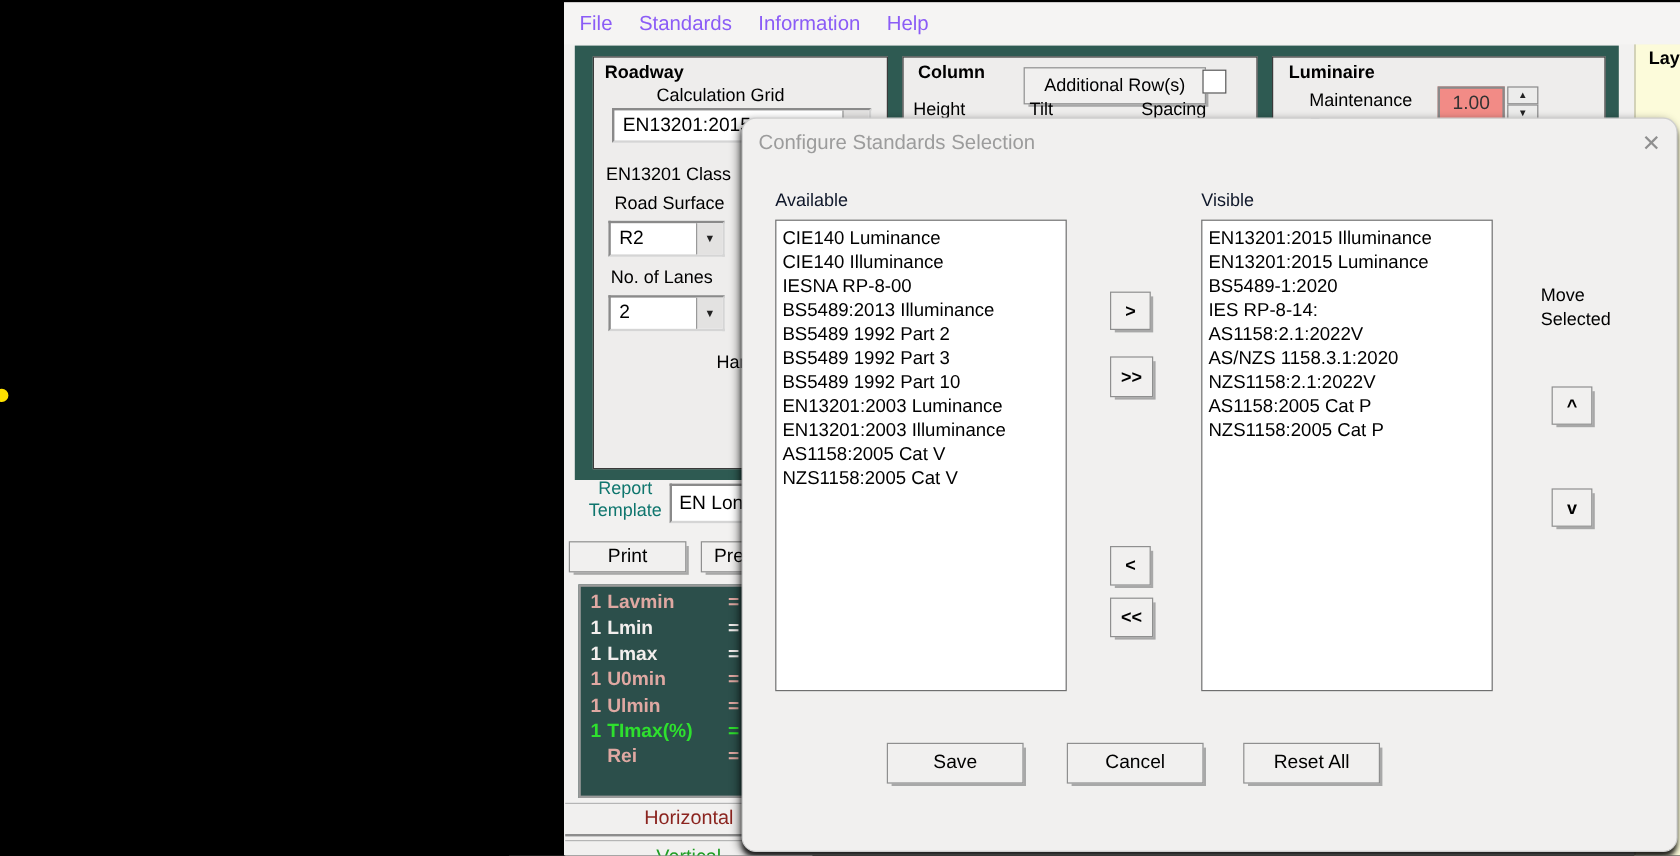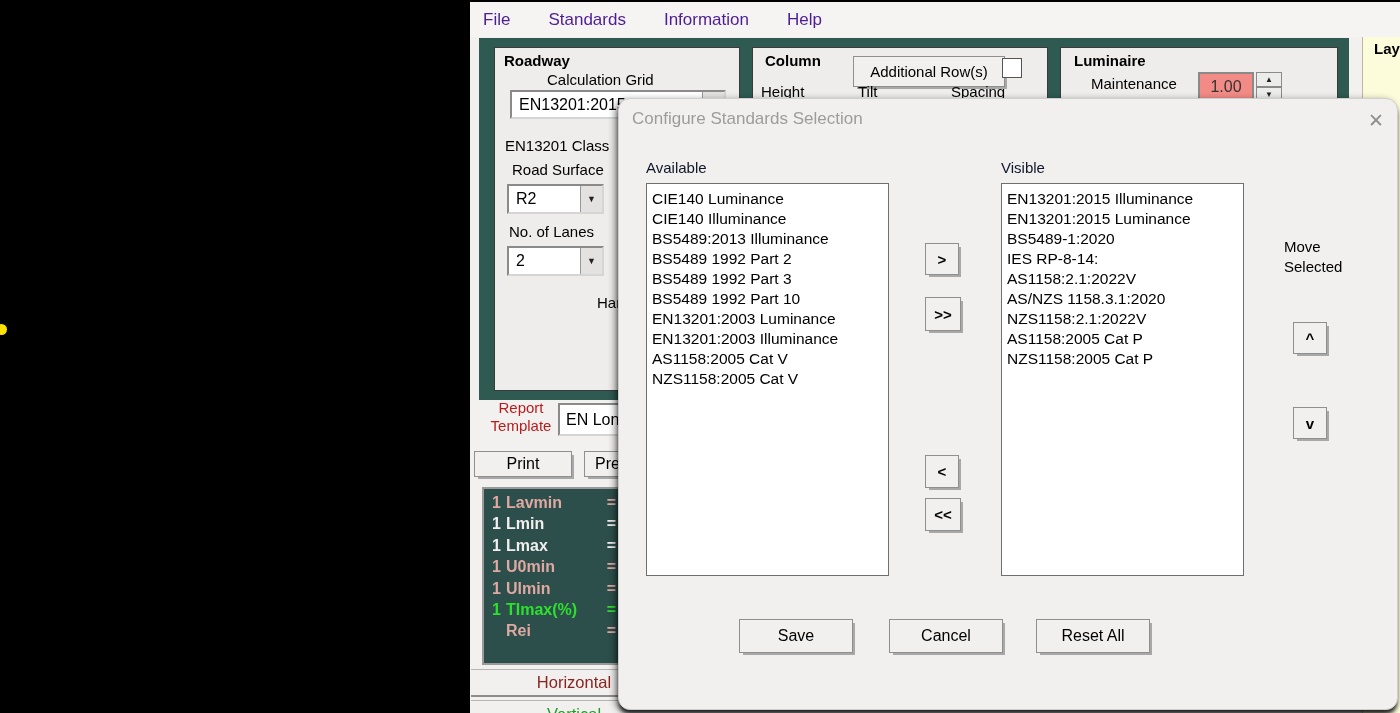--- a/index.html
+++ b/index.html
@@ -8,22 +8,22 @@
   .abs { position:absolute; }
 
   #screen { position:relative; width:1400px; height:713px; background:#000; }
 
   
   #yellow-dot { left:-4px; top:324px; width:11px; height:11px; border-radius:50%; }
 
   
   #app { left:470px; top:2px; width:930px; height:711px; background:#f2f1f0; }
   #menubar { left:0; top:0; width:930px; height:35px; background:#f5f4f3;
-             display:flex; align-items:center; gap:38px; padding-left:13px;
-             font-size:17px; color:#4c1d95; }
+             display:flex; align-items:center; gap:22px; padding-left:13px;
+             font-size:17px; color:#8b5cf6; }
   .menu-item { cursor:default; }
 
   #teal-frame { left:9px; top:36px; width:870px; height:362px; background:#2e5a52; }
 
   .group-panel { background:#eeedec; border:1px solid #3a3a3a; }
   #roadway-panel  { left:24px;  top:45px; width:246px; height:344px; }
   #column-panel   { left:282px; top:45px; width:296px; height:344px; }
   #luminaire-panel{ left:590px; top:45px; width:278px; height:344px; }
 
   .grp-title { font-weight:bold; font-size:15px; color:#000; }
@@ -48,21 +48,21 @@
   .spin-btn { background:#ececeb; border:1px solid #8a8a8a; font-size:8px; color:#222;
               display:flex; align-items:center; justify-content:center; }
 
   
   #layout-panel { left:892px; top:35px; width:38px; height:676px; background:#fcfbda;
                   border-left:1px solid #b9b8a0; }
   #layout-title { padding:3px 0 0 11px; font-weight:bold; font-size:15px; color:#000; }
 
   
   #report-label { left:15px; top:397px; width:72px; text-align:center; font-size:15px;
-                  line-height:18px; color:#b91c1c; }
+                  line-height:18px; color:#0f766e; }
   #report-field { left:88px; top:401px; width:92px; height:33px; font-size:16px;
                   display:flex; align-items:center; padding-left:6px; color:#000; }
   #print-btn   { left:4px;  top:449px; width:98px;  height:26px; }
   #preview-btn { left:114px; top:449px; width:120px; height:26px; justify-content:flex-start;
                  padding-left:10px; }
 
   
   #results-panel { left:12px; top:485px; width:160px; height:178px; background:#2c4f4b;
                    border:2px solid #9a9a9a; padding:3px 0 0 8px; }
   .res-row { display:flex; font-size:16px; font-weight:bold; line-height:21.4px;
@@ -205,20 +205,21 @@
   </div>
 
   <div id="dialog" class="abs">
     <div id="dialog-title" class="abs">Configure Standards Selection</div>
     <div id="dialog-close" class="abs">✕</div>
 
     <div class="abs list-label" style="left:27px; top:60px;">Available</div>
     <div class="abs listbox" style="left:27px; top:84px; width:243px; height:393px;">
         <div class="lb-item">CIE140 Luminance</div>
         <div class="lb-item">CIE140 Illuminance</div>
+        <div class="lb-item">IESNA RP-8-00</div>
         <div class="lb-item">BS5489:2013 Illuminance</div>
         <div class="lb-item">BS5489 1992 Part 2</div>
         <div class="lb-item">BS5489 1992 Part 3</div>
         <div class="lb-item">BS5489 1992 Part 10</div>
         <div class="lb-item">EN13201:2003 Luminance</div>
         <div class="lb-item">EN13201:2003 Illuminance</div>
         <div class="lb-item">AS1158:2005 Cat V</div>
         <div class="lb-item">NZS1158:2005 Cat V</div>
       </div>
 

